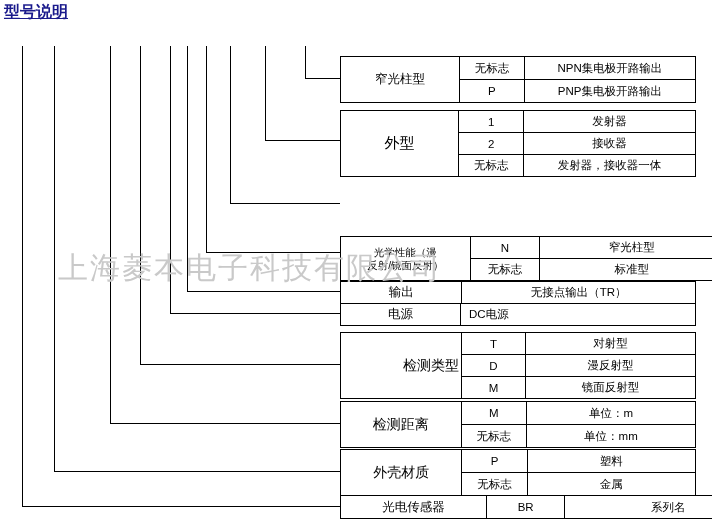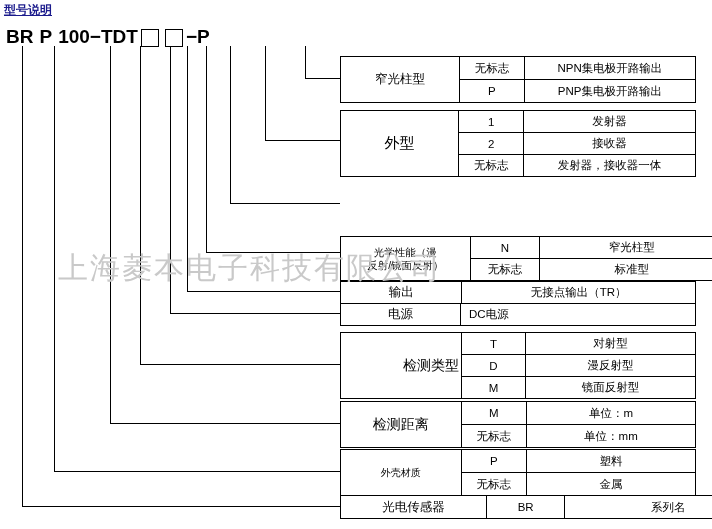--- a/index.html
+++ b/index.html
@@ -9,21 +9,21 @@
     font-family:"Liberation Sans","DejaVu Sans",sans-serif;
     position:relative;
     overflow:hidden;
     color:#000;
   }
   #root{position:absolute;left:0;top:0;width:712px;height:529px;}
 
   
   .title{
     position:absolute;left:4px;top:2px;
-    font-size:12px;font-weight:bold;color:#1a1a8c;
+    font-size:16px;font-weight:bold;color:#1a1a8c;
     text-decoration:underline;
     letter-spacing:0px;
   }
 
   
   .code{
     position:absolute;top:26px;left:6px;
     font-size:19px;font-weight:bold;
     letter-spacing:0px;
     white-space:nowrap;
@@ -71,23 +71,20 @@
   td.mono{font-family:"Liberation Mono","DejaVu Sans Mono",monospace;font-size:12px;}
   td.small{font-size:10.5px;line-height:1.15;white-space:normal;}
 </style>
 </head>
 <body>
 
 <div id="root">
 
   <div class="title">型号说明</div>
 
-  <div class="code">
-    <span>BR</span><span style="display:inline-block;width:6px"></span><span>P</span><span style="display:inline-block;width:6px"></span><span>100</span><span>−</span><span>T</span><span>D</span><span>T</span><span class="cbox"></span><span class="cbox"></span><span>−</span><span>P</span>
-  </div>
 
   <div class="watermark">上海菱本电子科技有限公司</div>
 
   <div class="ln vl" style="left:305px;top:46px;width:1px;height:32px;"></div>
   <div class="ln hl" style="left:305px;top:78px;width:35px;"></div>
 
   <div class="ln vl" style="left:265px;top:46px;height:94px;"></div>
   <div class="ln hl" style="left:265px;top:140px;width:75px;"></div>
 
   <div class="ln vl" style="left:230px;top:46px;height:157px;"></div>
@@ -210,21 +207,21 @@
     <tr>
       <td style="height:22px;">无标志</td>
       <td>单位：mm</td>
     </tr>
   </tbody>
     </table>
 
   <table class="tbl" style="left:340px;top:449px;width:356px;">
     <tbody>
         <tr>
-      <td class="lbl" rowspan="2" style="width:120px;height:22px;font-size:10px;">外壳材质</td>
+      <td class="lbl" rowspan="2" style="width:120px;height:22px;font-size:14px;">外壳材质</td>
       <td style="width:62px;height:22px;">P</td>
       <td style="width:172px;text-align:center;">塑料</td>
     </tr>
     <tr>
       <td style="height:22px;">无标志</td>
       <td>金属</td>
     </tr>
   </tbody>
     </table>
 

